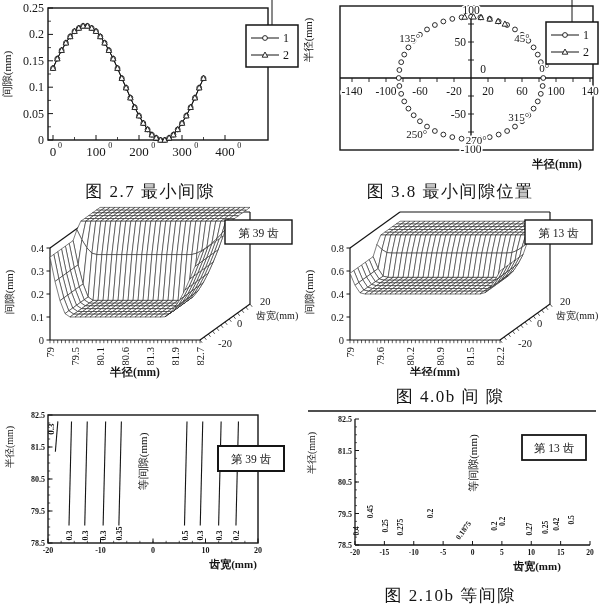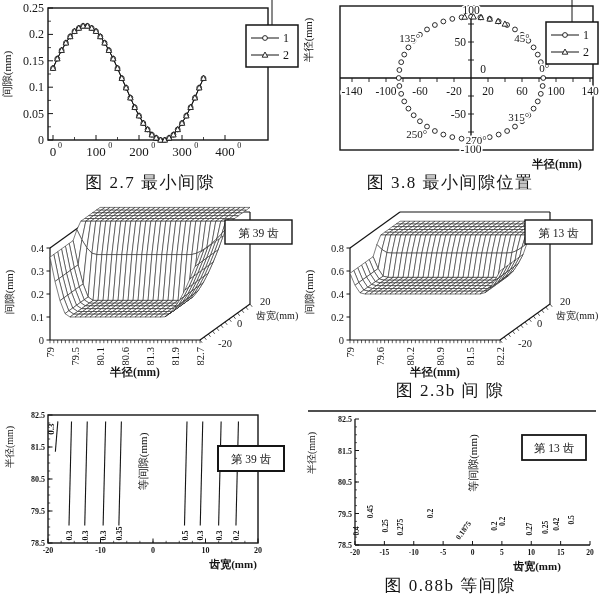--- a/index.html
+++ b/index.html
@@ -1,21 +1,21 @@
 <!DOCTYPE html>
 <html><head>
 <meta charset="utf-8">
 <style>
   html,body{margin:0;padding:0;background:#ffffff;}
   body{width:600px;height:609px;overflow:hidden;}
   .sheet{width:600px;height:609px;display:flex;flex-wrap:wrap;background:#ffffff;}
   figure.panel{margin:0;padding:0;width:300px;display:flex;flex-direction:column;align-items:center;}
   .r1{height:200px}.r2{height:205px}.r3{height:204px}
   .cap{font-family:"Liberation Serif","DejaVu Serif",serif;font-size:17px;color:#151515;
-       letter-spacing:1.5px;line-height:1;margin-top:2px;white-space:nowrap;}
+       letter-spacing:1.5px;line-height:1;margin-top:12px;white-space:nowrap;}
   svg{display:block;}
 </style>
 </head>
 <body>
 
 <div class="sheet">
 
   <figure class="panel r1">
     <svg id="chart-0" width="300" height="172">
         <rect x="48" y="8" width="220" height="132" fill="none" stroke="#151515" stroke-width="1.4"></rect>
@@ -1204,21 +1204,21 @@
         <text x="0" y="0" font-size="10.5" text-anchor="end" fill="#151515" font-family="&quot;Liberation Serif&quot;,&quot;DejaVu Serif&quot;,serif" transform="translate(204 147) rotate(-90)">82.2</text>
         <text x="218" y="147" font-size="10.5" text-anchor="start" fill="#151515" font-family="&quot;Liberation Serif&quot;,&quot;DejaVu Serif&quot;,serif">-20</text>
         <text x="237" y="127" font-size="10.5" text-anchor="start" fill="#151515" font-family="&quot;Liberation Serif&quot;,&quot;DejaVu Serif&quot;,serif">0</text>
         <text x="260" y="105" font-size="10.5" text-anchor="start" fill="#151515" font-family="&quot;Liberation Serif&quot;,&quot;DejaVu Serif&quot;,serif">20</text>
         <text x="256" y="119" font-size="10" text-anchor="start" fill="#151515" font-family="&quot;Liberation Serif&quot;,&quot;DejaVu Serif&quot;,serif">齿宽(mm)</text>
         <text x="13" y="92" font-size="10.5" text-anchor="middle" fill="#151515" font-family="&quot;Liberation Serif&quot;,&quot;DejaVu Serif&quot;,serif" transform="rotate(-90 13 92)">间隙(mm)</text>
         <text x="135" y="176" font-size="11.5" text-anchor="middle" fill="#151515" font-family="&quot;Liberation Serif&quot;,&quot;DejaVu Serif&quot;,serif" font-weight="bold">半径(mm)</text>
         <rect x="225" y="20" width="67" height="24" fill="#fff" stroke="#151515" stroke-width="1.4"></rect>
         <text x="258.5" y="36.5" font-size="11.5" text-anchor="middle" fill="#151515" font-family="&quot;Liberation Serif&quot;,&quot;DejaVu Serif&quot;,serif">第 13 齿</text>
       </svg>
-    <figcaption class="cap">图 2.3b 间 隙</figcaption>
+    <figcaption class="cap">图 4.0b 间 隙</figcaption>
   </figure>
 
   <figure class="panel r3">
     <svg id="chart-4" width="300" height="170">
         <rect x="48" y="10" width="210" height="128" fill="none" stroke="#151515" stroke-width="1.4"></rect>
         <line x1="48" y1="10" x2="52.5" y2="10" stroke="#151515" stroke-width="1"></line>
         <text x="45" y="13" font-size="8" text-anchor="end" fill="#151515" font-family="&quot;Liberation Serif&quot;,&quot;DejaVu Serif&quot;,serif" font-weight="bold">82.5</text>
         <line x1="48" y1="42" x2="52.5" y2="42" stroke="#151515" stroke-width="1"></line>
         <text x="45" y="45" font-size="8" text-anchor="end" fill="#151515" font-family="&quot;Liberation Serif&quot;,&quot;DejaVu Serif&quot;,serif" font-weight="bold">81.5</text>
         <line x1="48" y1="74" x2="52.5" y2="74" stroke="#151515" stroke-width="1"></line>
@@ -1352,16 +1352,16 @@
         <text x="0" y="0" font-size="7.5" text-anchor="start" fill="#151515" font-family="&quot;Liberation Serif&quot;,&quot;DejaVu Serif&quot;,serif" font-weight="bold" transform="translate(231.8375 130.5500000000001) rotate(-90)">0.27</text>
         <text x="0" y="0" font-size="7.5" text-anchor="start" fill="#151515" font-family="&quot;Liberation Serif&quot;,&quot;DejaVu Serif&quot;,serif" font-weight="bold" transform="translate(248.2875 128.9750000000002) rotate(-90)">0.25</text>
         <text x="0" y="0" font-size="7.5" text-anchor="start" fill="#151515" font-family="&quot;Liberation Serif&quot;,&quot;DejaVu Serif&quot;,serif" font-weight="bold" transform="translate(258.8625 125.8249999999999) rotate(-90)">0.42</text>
         <text x="0" y="0" font-size="7.5" text-anchor="start" fill="#151515" font-family="&quot;Liberation Serif&quot;,&quot;DejaVu Serif&quot;,serif" font-weight="bold" transform="translate(273.55 119.52499999999982) rotate(-90)">0.5</text>
         <text x="177.2" y="58.10000000000018" font-size="11" text-anchor="middle" fill="#151515" font-family="&quot;Liberation Serif&quot;,&quot;DejaVu Serif&quot;,serif" transform="rotate(-90 177.2 58.10000000000018)">等间隙(mm)</text>
         <rect x="222" y="30" width="64" height="25" fill="#fff" stroke="#151515" stroke-width="1.8"></rect>
         <text x="254" y="46.5" font-size="11.5" text-anchor="middle" fill="#151515" font-family="&quot;Liberation Serif&quot;,&quot;DejaVu Serif&quot;,serif">第 13 齿</text>
         <text x="15" y="48" font-size="10" text-anchor="middle" fill="#151515" font-family="&quot;Liberation Serif&quot;,&quot;DejaVu Serif&quot;,serif" transform="rotate(-90 15 48)">半径(mm)</text>
         <text x="237" y="165" font-size="11" text-anchor="middle" fill="#151515" font-family="&quot;Liberation Serif&quot;,&quot;DejaVu Serif&quot;,serif" font-weight="bold">齿宽(mm)</text>
       </svg>
-    <figcaption class="cap">图 0.88b 等间隙</figcaption>
+    <figcaption class="cap">图 2.10b 等间隙</figcaption>
   </figure>
 
 </div>
 
 </body></html>

